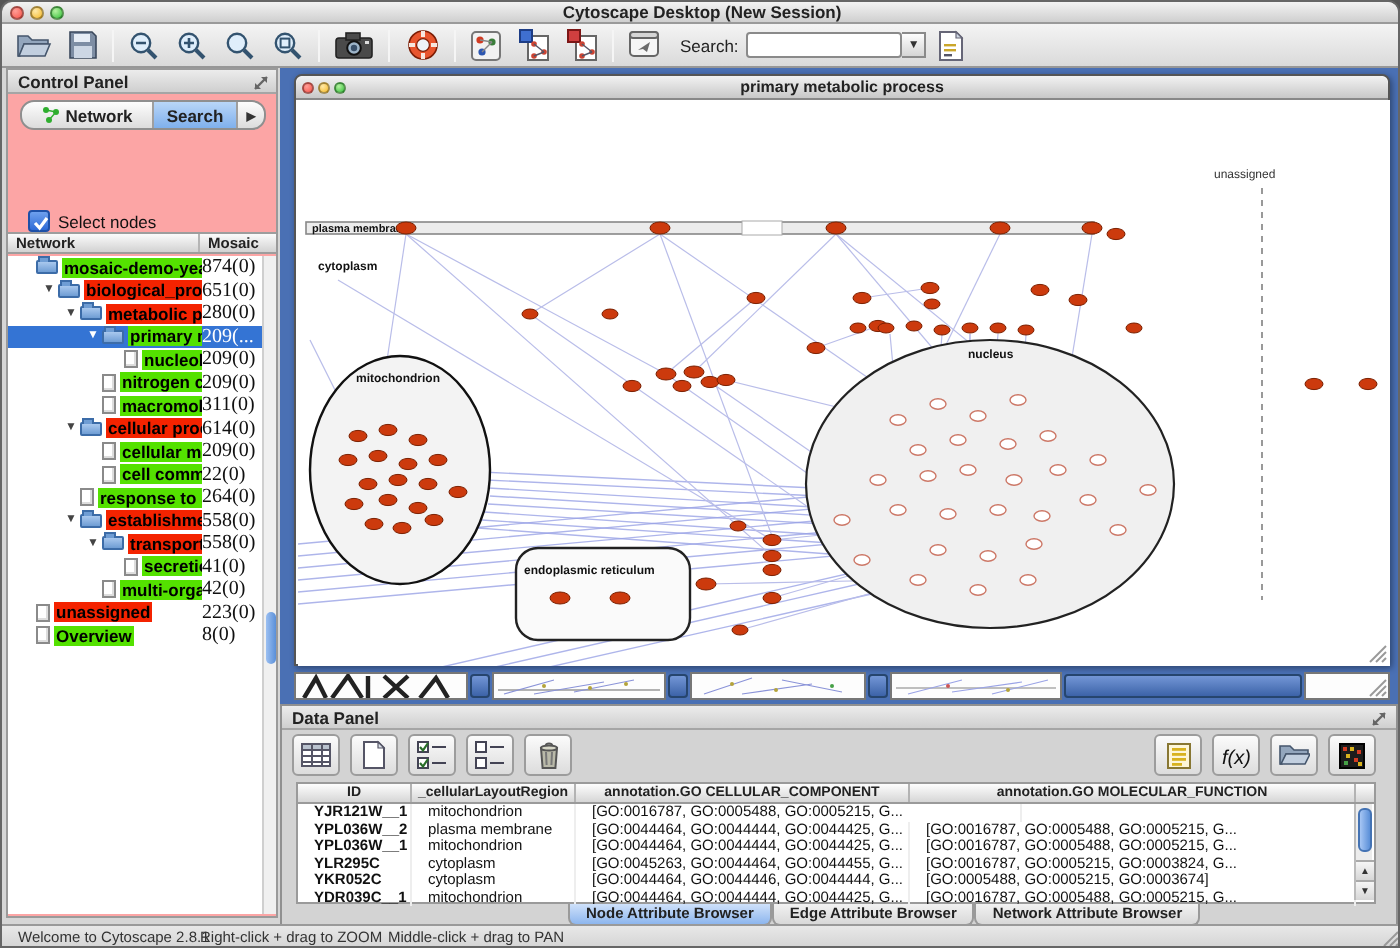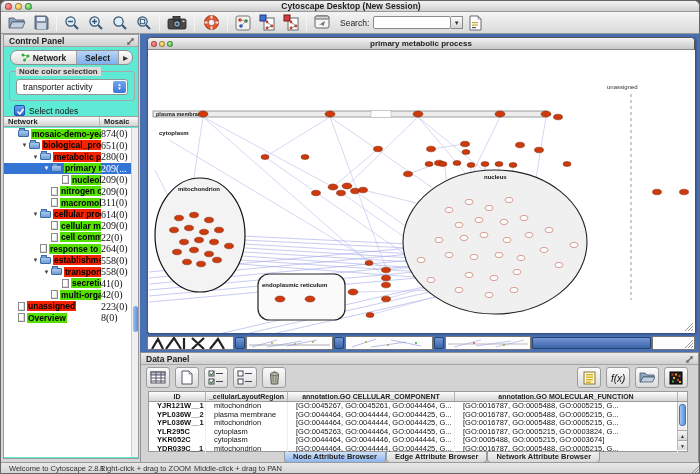--- a/index.html
+++ b/index.html
@@ -25,21 +25,21 @@
   .tbtn{width:24px;height:20px;display:flex;align-items:center;justify-content:center;flex:none;}
   .tsep{width:1px;height:16px;background:#b0b0b0;border-right:1px solid #f5f5f5;margin:0 3px;flex:none;}
   #search-wrap{display:flex;align-items:center;margin-left:6px;}
   #search-label{font-size:8.5px;color:#222;margin-right:4px;}
   #search-box{width:78px;height:13px;border:1px solid #8a8a8a;border-radius:2px;background:#fff;
      font-size:8px;padding:0 2px;outline:none;}
   #search-drop{width:12px;height:13px;border:1px solid #8a8a8a;border-left:none;background:linear-gradient(#fdfdfd,#d5d5d5);
      font-size:6px;line-height:12px;text-align:center;color:#333;}
 
   
-  #control-panel{position:absolute;left:2px;top:33px;width:136px;height:425px;background:#5eead4;
+  #control-panel{position:absolute;left:2px;top:33px;width:136px;height:425px;background:#fca5a5;
      border:1px solid #9a9a9a;}
   .panel-title{position:absolute;left:0;top:0;right:0;height:12px;background:linear-gradient(#ececec,#cfcfcf);
      border-bottom:1px solid #a5a5a5;font-size:8.5px;font-weight:bold;color:#222;line-height:12px;padding-left:5px;}
   .float-ico{position:absolute;top:2px;width:9px;height:9px;}
   #cp-tabs{position:absolute;left:6px;top:15px;width:123px;height:15px;display:flex;
      border:1px solid #8f8f8f;border-radius:7px;overflow:hidden;background:linear-gradient(#fdfdfd,#dcdcdc);}
   .seg{display:flex;align-items:center;justify-content:center;font-size:8.5px;font-weight:bold;color:#222;
      border-right:1px solid #9f9f9f;}
   .seg-sel{background:linear-gradient(#b9d6f8,#7fb0ec);}
   #tab-network{width:66px;gap:3px;}
@@ -282,37 +282,27 @@
         <svg width="9" height="9" viewBox="0 0 9 9">
             <circle cx="2" cy="2" r="1.5" fill="#2fae2f"></circle>
             <circle cx="7" cy="3" r="1.5" fill="#2fae2f"></circle>
             <circle cx="3.5" cy="7" r="1.5" fill="#2fae2f"></circle>
             <line x1="2" y1="2" x2="7" y2="3" stroke="#2fae2f" stroke-width="0.7"></line>
             <line x1="3.5" y1="7" x2="7" y2="3" stroke="#2fae2f" stroke-width="0.7"></line>
           </svg>
         <span>Network</span>
       </div>
       <div class="seg seg-sel" id="tab-mosaic">
-        <span>Select</span>
+        <span>Search</span>
       </div>
       <div class="seg" id="tab-more">
         <span>▶</span>
       </div>
     </div>
 
-    <div id="ncs-group">
-      <div id="ncs-legend" class="nowrap">Node color selection</div>
-      <div id="ncs-select" class="nowrap">
-        <span>transporter activity</span>
-        <span id="ncs-stepper">
-            <span>▲</span>
-            <span>▼</span>
-          </span>
-      </div>
-    </div>
 
     <div id="select-nodes">
       <span id="sn-check">
         <svg width="9" height="9" viewBox="0 0 9 9">
             <path d="M1.5 4.5l2.3 2.5 3.7-5" fill="none" stroke="#fff" stroke-width="1.6"></path>
           </svg>
       </span>
       <span id="sn-label">Select nodes</span>
     </div>
 
@@ -786,21 +776,20 @@
       <div id="dp-head">
           <div class="hc" style="width: 57px;">ID</div>
           <div class="hc" style="width: 82px;">_cellularLayoutRegion</div>
           <div class="hc" style="width: 167px;">annotation.GO CELLULAR_COMPONENT</div>
           <div class="hc" style="width: 223px;">annotation.GO MOLECULAR_FUNCTION</div>
         </div>
       <div id="dp-body">
           <div class="drow">
             <div class="dc id" style="width: 57px;">YJR121W__1</div>
             <div class="dc" style="width: 82px;">mitochondrion</div>
-            <div class="dc" style="width: 167px;">[GO:0045267, GO:0045261, GO:0044464, G...</div>
             <div class="dc" style="width: 223px;">[GO:0016787, GO:0005488, GO:0005215, G...</div>
           </div>
           <div class="drow">
             <div class="dc id" style="width: 57px;">YPL036W__2</div>
             <div class="dc" style="width: 82px;">plasma membrane</div>
             <div class="dc" style="width: 167px;">[GO:0044464, GO:0044444, GO:0044425, G...</div>
             <div class="dc" style="width: 223px;">[GO:0016787, GO:0005488, GO:0005215, G...</div>
           </div>
           <div class="drow">
             <div class="dc id" style="width: 57px;">YPL036W__1</div>

